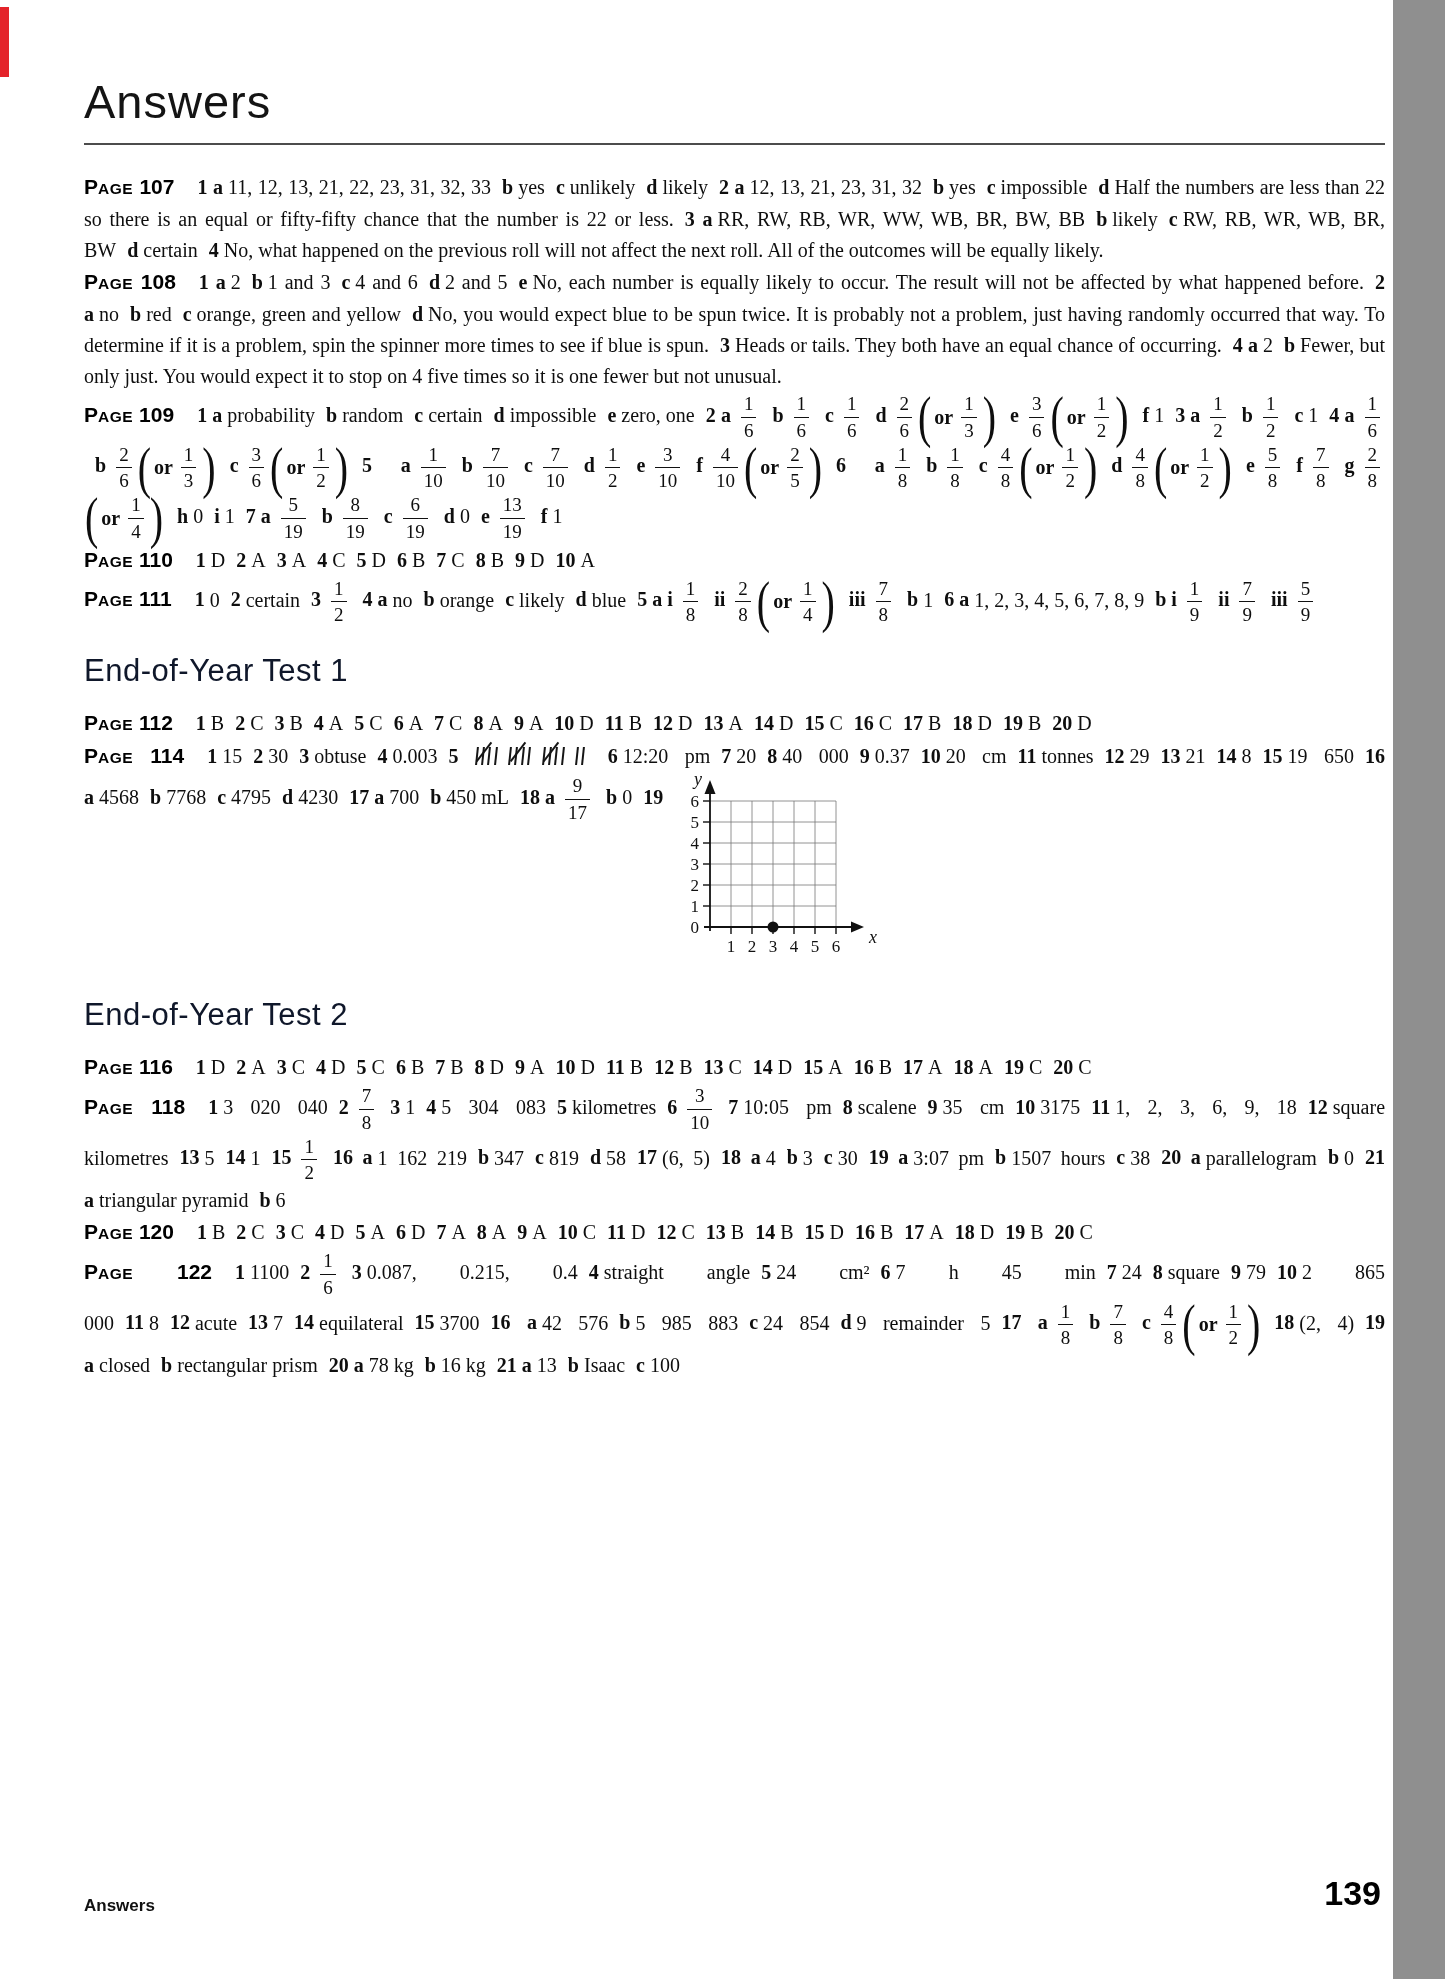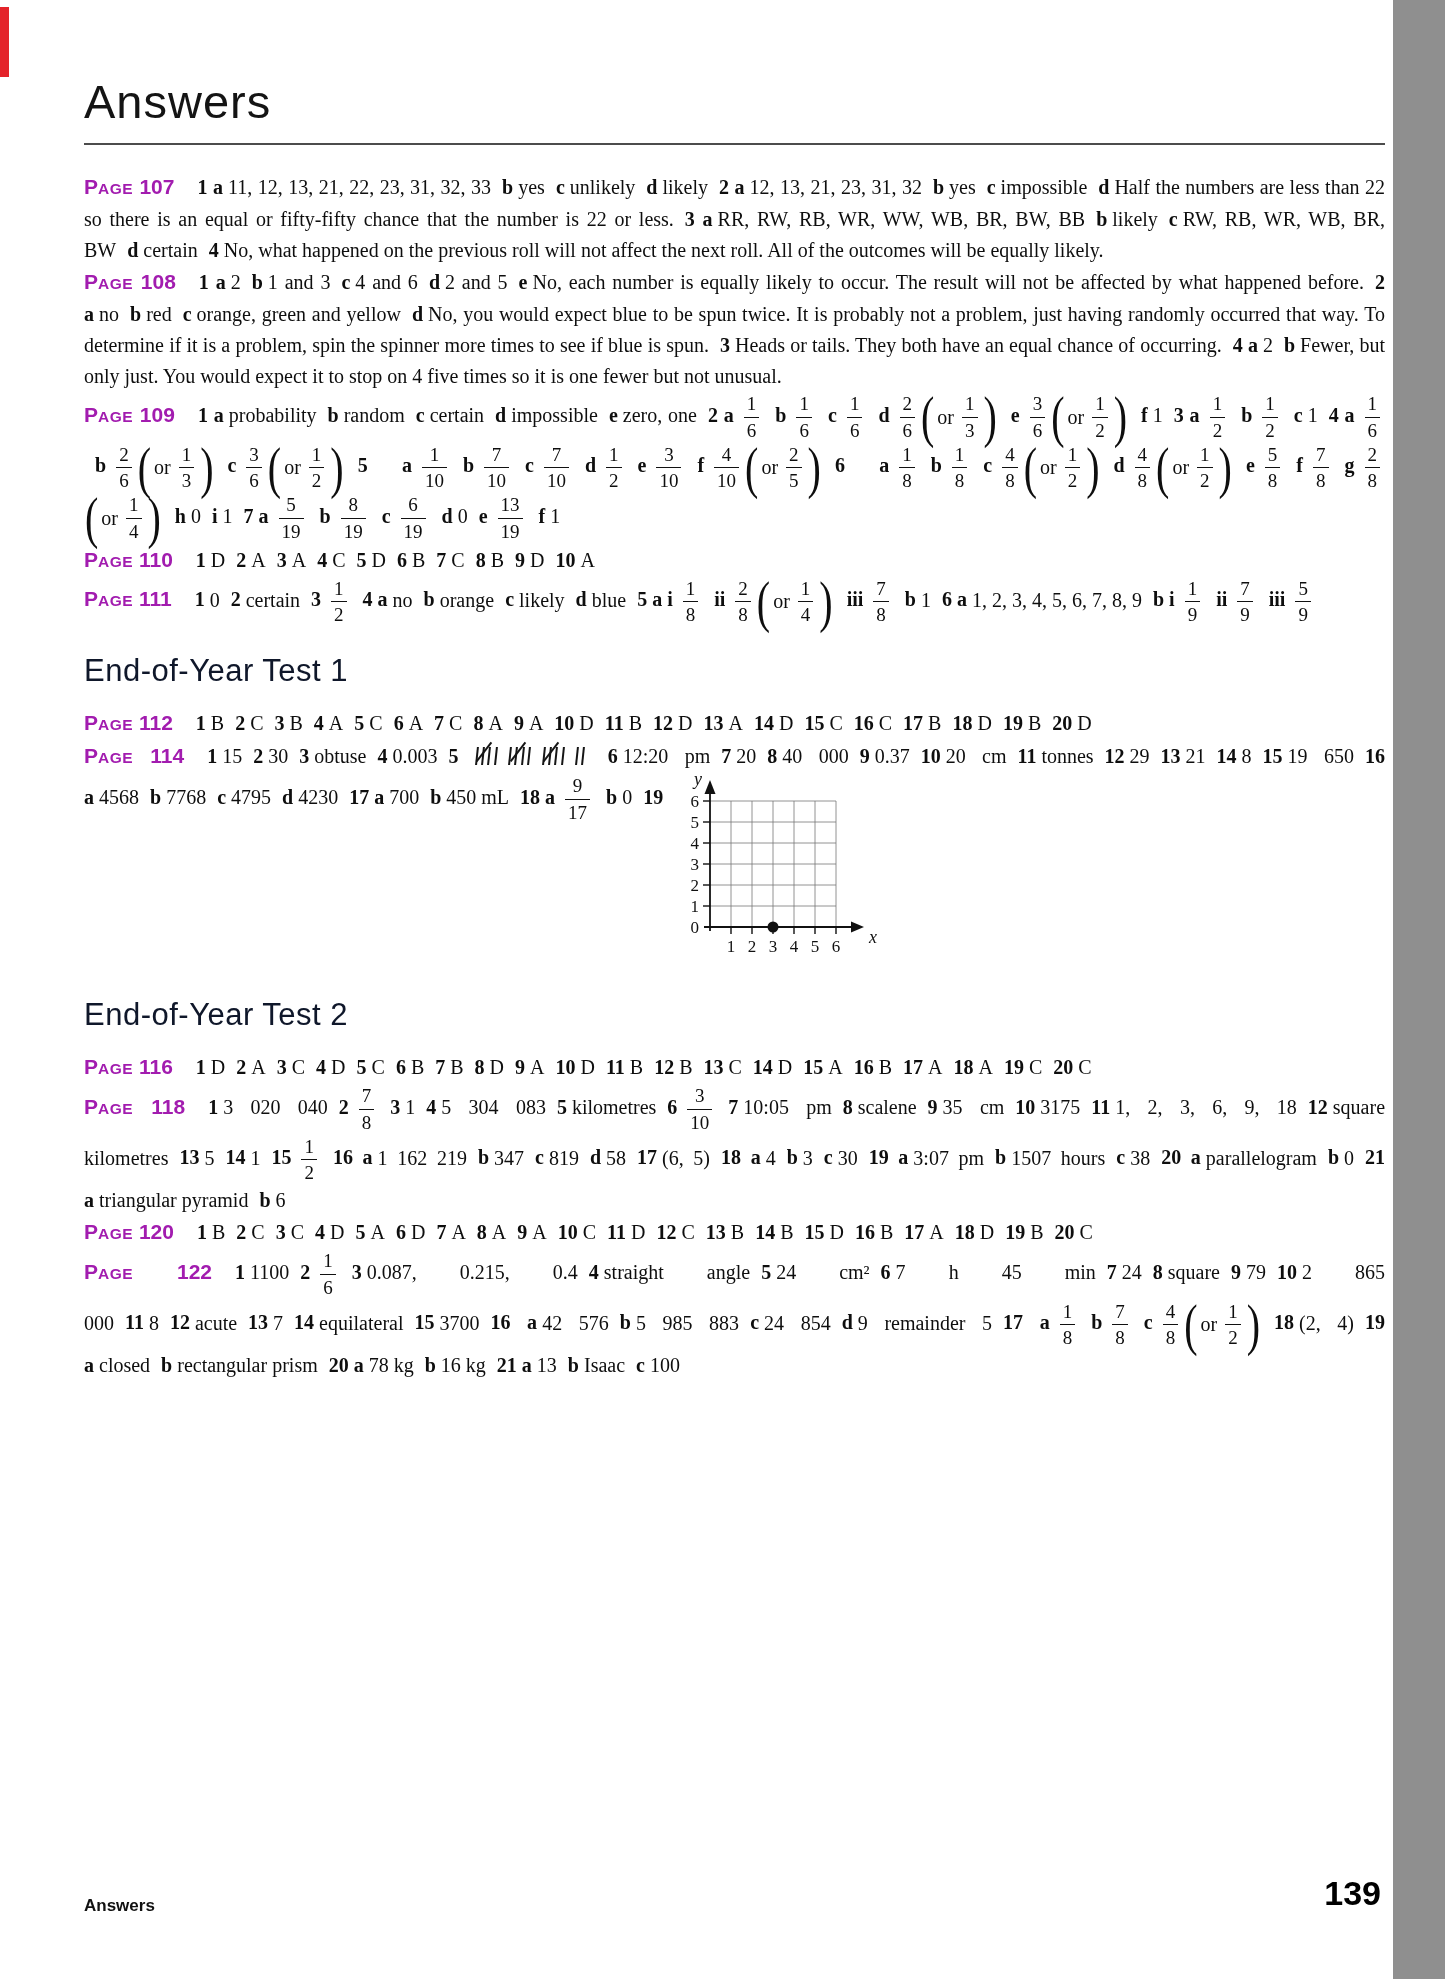--- a/index.html
+++ b/index.html
@@ -8,33 +8,33 @@
   .red-bar{position:absolute;left:0;top:7px;width:9px;height:70px;background:#e4232a;}
   .scan-strip{position:absolute;right:0;top:0;width:52px;height:100%;background:#8f8f8f;}
   .inner{margin:0 60px 0 84px;}
   .doc-title{font-family:"Liberation Sans",sans-serif;font-weight:400;font-size:47px;
              letter-spacing:1px;color:#141414;margin:74px 0 0 0;}
   .title-rule{border:none;border-top:2px solid #4c4c4c;margin:14px 0 0 0;}
   .content{margin-top:26px;font-size:20px;line-height:31px;text-align:justify;}
   .ans-para{margin:0;}
   .ans-para.cont{margin-top:40px;}
   .pg{font-family:"Liberation Sans",sans-serif;font-weight:700;white-space:nowrap;
-      margin-right:12px;color:#a21caf;}
+      margin-right:12px;color:#000000;}
   .pg .c1,.pg .num{font-size:21px;}
   .pg .sc{font-size:15.5px;letter-spacing:.5px;}
   .b{font-weight:700;margin:0 5px 0 11px;}
   .ans-para > .b:first-child{margin-left:0;}
   .fr{display:inline-block;vertical-align:middle;text-align:center;font-size:19px;
       line-height:1.25;margin:0 5px;}
   .fr .n{display:block;padding:0 3px 1px;}
   .fr .d{display:block;border-top:1.6px solid #111;padding:1px 3px 0;}
   .org{display:inline-flex;align-items:center;vertical-align:middle;margin-right:2px;}
   .paren{display:inline-block;font-size:40px;line-height:0;transform:scaleY(1.45);
          font-weight:400;margin:0 1px;}
-  .orw{margin:0 3px 0 2px;}
+  .orw{margin:0 3px 0 2px;font-weight:bold;}
   .tallies{display:inline-block;vertical-align:-2px;margin:0 6px;}
   .tg{display:inline-block;position:relative;margin:0 4px;height:18px;}
   .tg i{display:inline-block;width:2.2px;height:18px;background:#151515;margin:0 2.1px;
         transform:skewX(-6deg);}
   .tg.five:after{content:"";position:absolute;left:10px;top:-3px;width:2.2px;height:24px;
         background:#151515;transform:rotate(38deg);}
   .eoy{font-family:"Liberation Sans",sans-serif;font-weight:400;font-size:31px;
        letter-spacing:.5px;color:#0f172a;margin:26px 0 18px 0;text-align:left;line-height:36px;}
   .graph{display:inline-block;vertical-align:top;margin-left:12px;margin-top:-4px;}
   .footer-label{position:absolute;left:84px;top:1896px;

